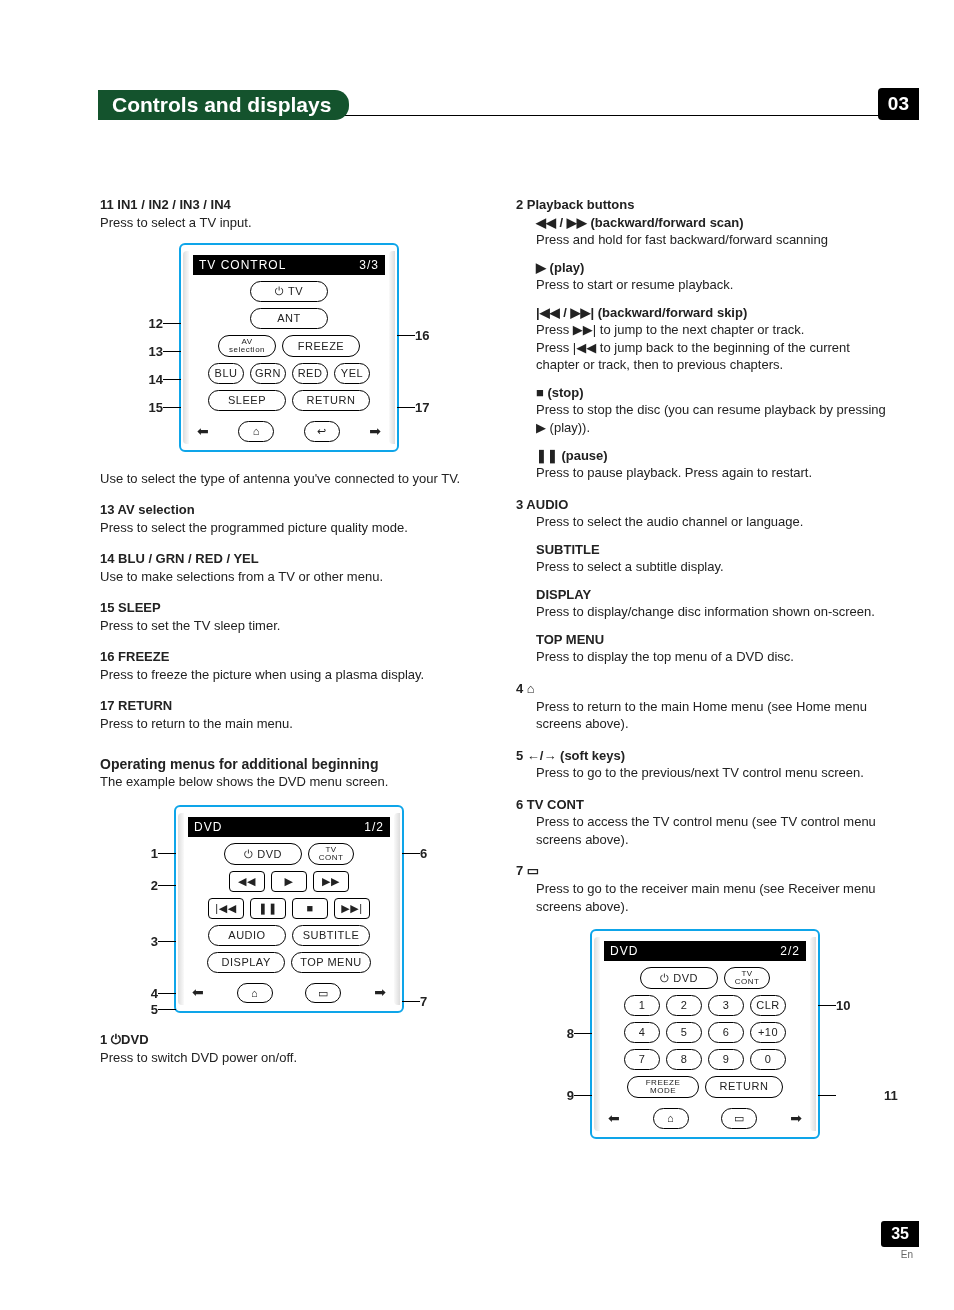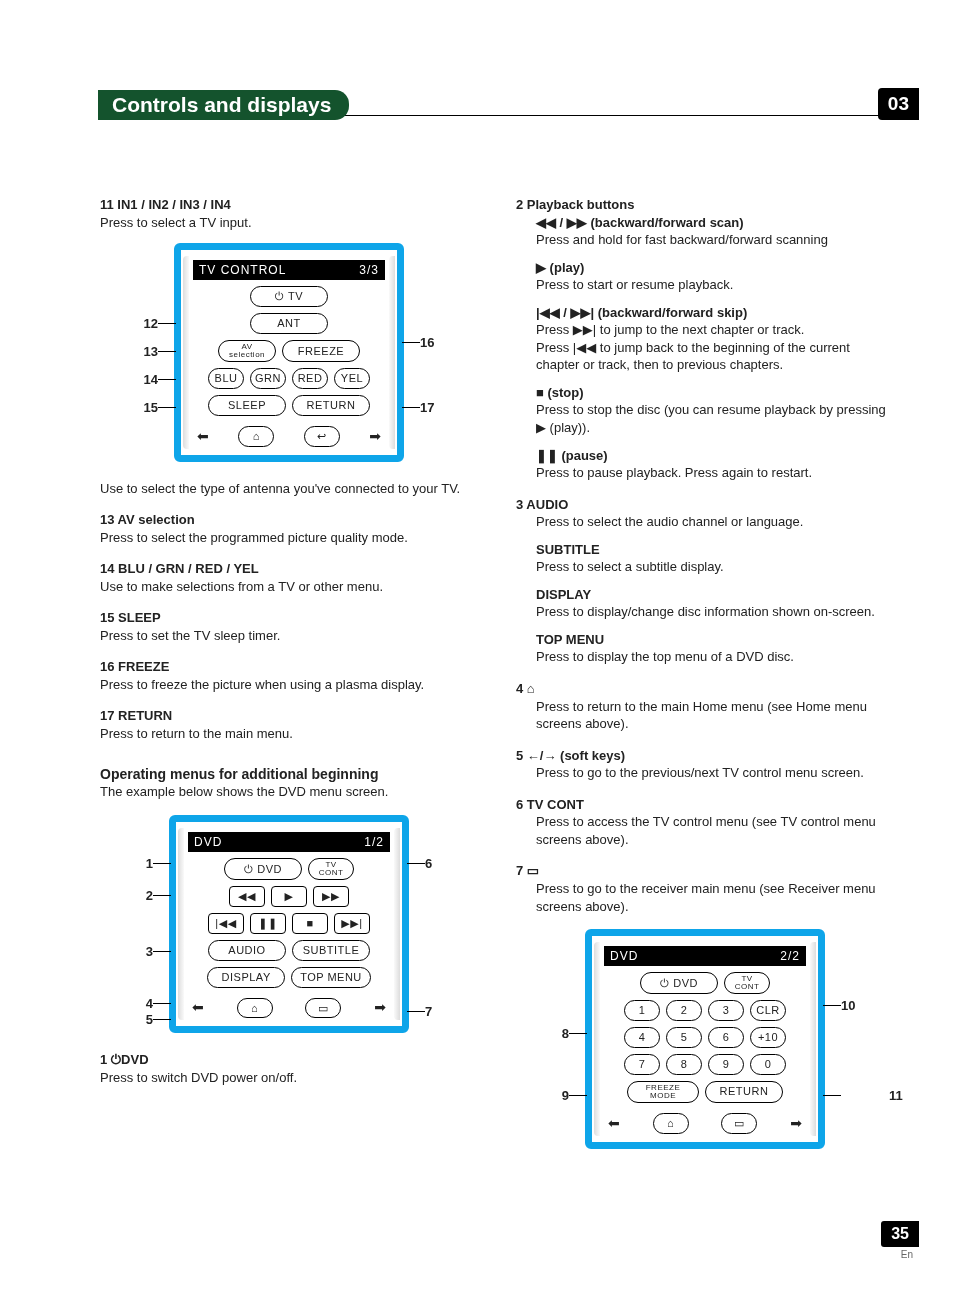--- a/index.html
+++ b/index.html
@@ -14,21 +14,21 @@
   .col{flex:1;font-size:13px;line-height:1.35;}
   .item-h{font-weight:bold;margin-top:14px;}
   .item-h.first{margin-top:0;}
   .item-b{margin-bottom:0;}
   .sect-h{font-weight:bold;margin-top:22px;font-size:14px;}
   .sub{margin-left:20px;}
   .sub .item-h{margin-top:10px;}
   .sub .item-h.first{margin-top:0;}
   
   .remote-wrap{position:relative;margin:14px auto 18px auto;width:fit-content;}
-  .remote{border:7px solid #0ea5e9;border-radius:6px;padding:10px 8px 8px 8px;background:#fff;position:relative;}
+  .remote{border:2px solid #0ea5e9;border-radius:6px;padding:10px 8px 8px 8px;background:#fff;position:relative;}
   .remote::before, .remote::after{content:"";position:absolute;top:6px;bottom:6px;width:6px;background:linear-gradient(to right,#ddd,#fafafa);}
   .remote::before{left:2px;border-radius:4px 0 0 4px;}
   .remote::after{right:2px;border-radius:0 4px 4px 0;transform:scaleX(-1);}
   .remote-inner{position:relative;z-index:1;font-family:Arial,sans-serif;text-align:center;}
   .lcd-title{background:#000;color:#fff;font-size:12px;padding:2px 6px;display:flex;justify-content:space-between;letter-spacing:1px;margin:0 4px;}
   .r-row{display:flex;justify-content:center;gap:6px;margin-top:6px;padding:0 6px;}
   .pill{border:1.2px solid #000;border-radius:11px;padding:2px 8px;font-size:11px;min-width:46px;box-sizing:border-box;letter-spacing:.5px;display:flex;align-items:center;justify-content:center;gap:4px;background:#fff;}
   .pill.wide{min-width:78px;}
   .pill.narrow{min-width:36px;padding:2px 4px;}
   .pill.square{border-radius:4px;padding:2px 6px;min-width:36px;}
@@ -114,21 +114,21 @@
               <span class="line"></span>
             </div>
           <div class="co l" style="left:-42px;top:128px;width:44px;">
               <span>14</span>
               <span class="line"></span>
             </div>
           <div class="co l" style="left:-42px;top:156px;width:44px;">
               <span>15</span>
               <span class="line"></span>
             </div>
-          <div class="co" style="right:-42px;top:91px;width:44px;">
+          <div class="co" style="right:-42px;top:84px;width:44px;">
               <span class="line"></span>
               <span>16</span>
             </div>
           <div class="co" style="right:-42px;top:156px;width:44px;">
               <span class="line"></span>
               <span>17</span>
             </div>
         </div>
       </div>
 

